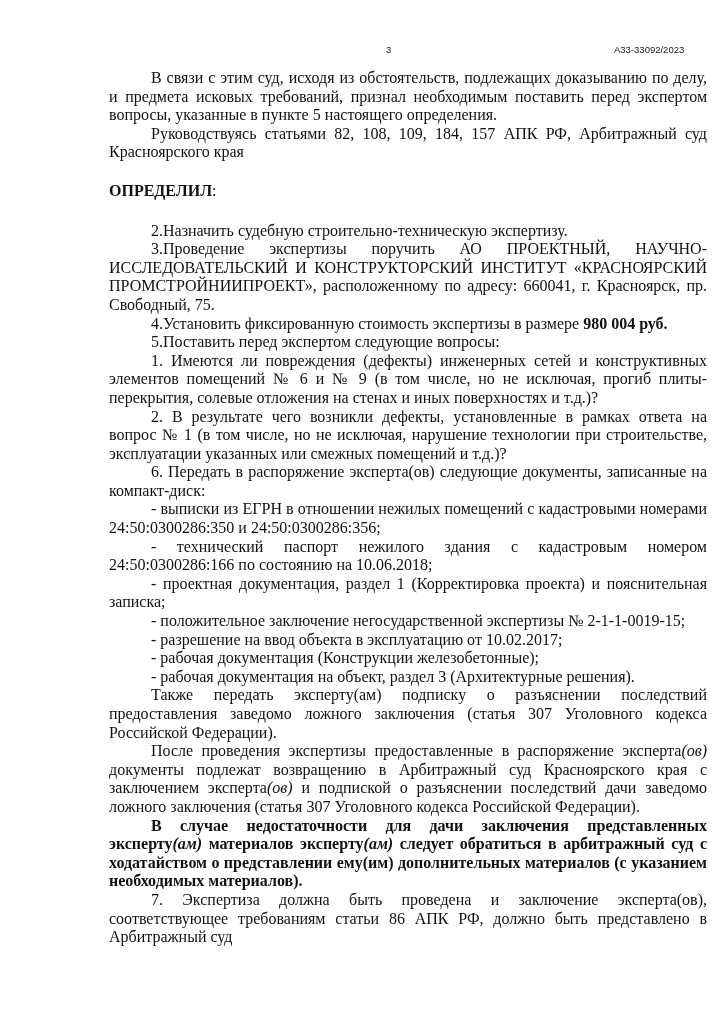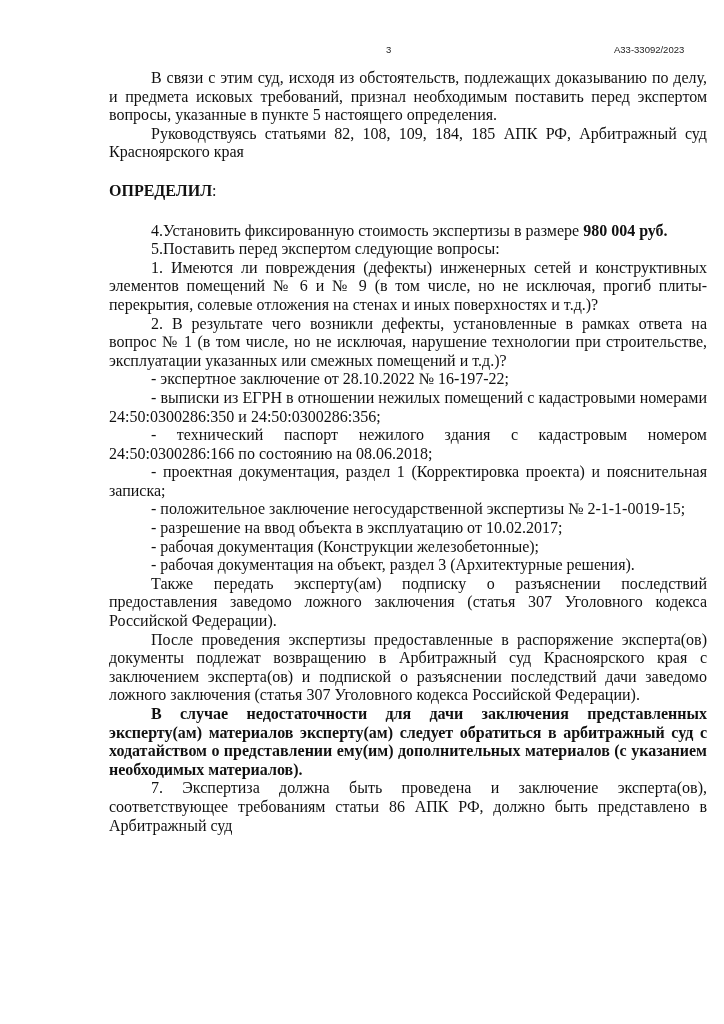--- a/index.html
+++ b/index.html
@@ -6,43 +6,45 @@
   body { width: 724px; height: 1024px; position: relative; overflow: hidden; }
   .page { position: absolute; left: 0; top: 0; width: 724px; height: 1024px; background: #fff; color: #111; }
   .hdr { position: absolute; top: 44px; font-family: "Liberation Sans", sans-serif; font-size: 9.5px; color: #222; }
   .hdr.num { left: 386px; }
   .hdr.case { left: 566px; margin-left: 48px; }
   .body { position: absolute; left: 73px; top: 69px; width: 598px; font-family: "Liberation Serif", serif; font-size: 16px; line-height: 18.6px; color: #111; margin-left: 36px; }
   .body p { margin: 0; text-align: justify; text-indent: 42px; }
   .title { text-align: left; text-indent: 0 !important; font-weight: bold; margin-top: 20px !important; margin-bottom: 21px !important; }
   .title .colon { font-weight: normal; }
   .b { font-weight: bold; }
-  .i { }
+  .i { font-style: italic; }
 </style>
 </head>
 <body>
 
 <div class="page">
   <div class="hdr num">3</div>
   <div class="hdr case">А33-33092/2023</div>
 
   <div class="body">
     <p>В связи с этим суд, исходя из обстоятельств, подлежащих доказыванию по делу, и предмета исковых требований, признал необходимым поставить перед экспертом вопросы, указанные в пункте 5 настоящего определения.</p>
-    <p>Руководствуясь статьями 82, 108, 109, 184, 185 АПК РФ, Арбитражный суд Красноярского края</p>
+    <p>Руководствуясь статьями 82, 108, 109, 184, 157 АПК РФ, Арбитражный суд Красноярского края</p>
 
     <p class="title"><span>ОПРЕДЕЛИЛ</span><span class="colon">:</span></p>
 
+    <p>2.Назначить судебную строительно-техническую экспертизу.</p>
+    <p>3.Проведение экспертизы поручить АО ПРОЕКТНЫЙ, НАУЧНО-ИССЛЕДОВАТЕЛЬСКИЙ И КОНСТРУКТОРСКИЙ ИНСТИТУТ «КРАСНОЯРСКИЙ ПРОМСТРОЙНИИПРОЕКТ», расположенному по адресу: 660041, г. Красноярск, пр. Свободный, 75.</p>
     <p><span>4.Установить фиксированную стоимость экспертизы в размере </span><span class="b">980 004 руб.</span></p>
     <p>5.Поставить перед экспертом следующие вопросы:</p>
     <p>1. Имеются ли повреждения (дефекты) инженерных сетей и конструктивных элементов помещений № 6 и № 9 (в том числе, но не исключая, прогиб плиты-перекрытия, солевые отложения на стенах и иных поверхностях и т.д.)?</p>
     <p>2. В результате чего возникли дефекты, установленные в рамках ответа на вопрос № 1 (в том числе, но не исключая, нарушение технологии при строительстве, эксплуатации указанных или смежных помещений и т.д.)?</p>
+    <p>6. Передать в распоряжение эксперта(ов) следующие документы, записанные на компакт-диск:</p>
 
-    <p>- экспертное заключение от 28.10.2022 № 16-197-22;</p>
     <p>- выписки из ЕГРН в отношении нежилых помещений с кадастровыми номерами 24:50:0300286:350 и 24:50:0300286:356;</p>
-    <p>- технический паспорт нежилого здания с кадастровым номером 24:50:0300286:166 по состоянию на 08.06.2018;</p>
+    <p>- технический паспорт нежилого здания с кадастровым номером 24:50:0300286:166 по состоянию на 10.06.2018;</p>
     <p>- проектная документация, раздел 1 (Корректировка проекта) и пояснительная записка;</p>
     <p>- положительное заключение негосударственной экспертизы № 2-1-1-0019-15;</p>
     <p>- разрешение на ввод объекта в эксплуатацию от 10.02.2017;</p>
     <p>- рабочая документация (Конструкции железобетонные);</p>
     <p>- рабочая документация на объект, раздел 3 (Архитектурные решения).</p>
 
     <p>Также передать эксперту(ам) подписку о разъяснении последствий предоставления заведомо ложного заключения (статья 307 Уголовного кодекса Российской Федерации).</p>
 
     <p><span>После проведения экспертизы предоставленные в распоряжение эксперта</span><span class="i">(ов)</span><span> документы подлежат возвращению в Арбитражный суд Красноярского края с заключением эксперта</span><span class="i">(ов)</span><span> и подпиской о разъяснении последствий дачи заведомо ложного заключения (статья 307 Уголовного кодекса Российской Федерации).</span></p>
 

